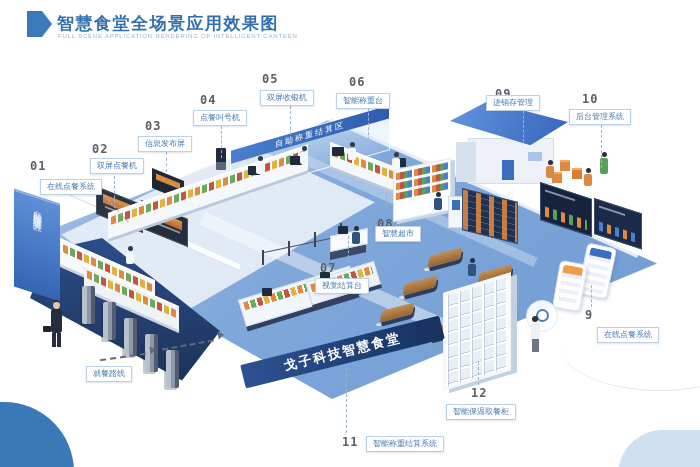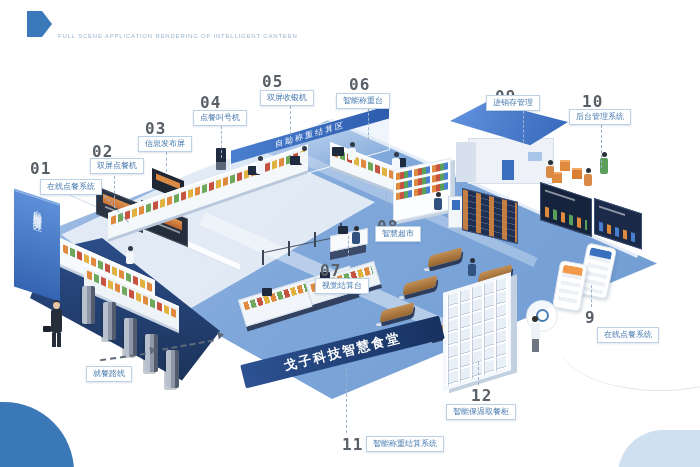--- a/index.html
+++ b/index.html
@@ -10,21 +10,21 @@
   
   .title{position:absolute;left:57px;top:12px;font-size:17px;font-weight:bold;
          color:#316fae;letter-spacing:1.5px;z-index:60}
   .subtitle{position:absolute;left:58px;top:33px;font-size:6px;color:#9db6cf;
             letter-spacing:.8px;z-index:60}
   .title-arrow{position:absolute;left:27px;top:11px;width:25px;height:26px;background:#3b79ba;
                clip-path:polygon(0 0,60% 0,100% 50%,60% 100%,0 100%);z-index:60}
 
   
   .co-num{position:absolute;font-family:"DejaVu Sans Mono",monospace;font-weight:bold;
-          font-size:16px;letter-spacing:1px;color:#5a6068;z-index:52}
+          font-size:12px;letter-spacing:1px;color:#5a6068;z-index:52}
   .co-lbl{position:absolute;background:#fff;border:1px solid #bcd1e6;color:#4679ae;
           font-size:8px;line-height:1;padding:3px 6px;white-space:nowrap;z-index:52;
           box-shadow:0 1px 2px rgba(70,100,140,.18)}
   .co-dash{position:absolute;width:0;border-left:1px dashed #9db2cb;z-index:51;
            transform-origin:top left}
 
   
   .fig{position:absolute;z-index:30}
   .fig .fh{display:block;width:5px;height:5px;border-radius:50%;margin:0 auto 1px}
   .fig .fb{display:block;width:8px;height:12px;border-radius:2px}
@@ -46,20 +46,21 @@
   .itemrow{display:block;height:7px;margin:3px 2px 0 2px;
            background:repeating-linear-gradient(90deg,#e08a3f 0 4px,#c65240 4px 8px,
              #5aa05a 8px 12px,#4a7fd0 12px 16px,#fff 16px 18px)}
 </style>
 </head>
 <body>
 
 <div class="stage">
 
   <div class="title-arrow"></div>
+  <div class="title">智慧食堂全场景应用效果图</div>
   <div class="subtitle">FULL SCENE APPLICATION RENDERING OF INTELLIGENT CANTEEN</div>
 
   <div class="abs" style="left:0;top:0;width:700px;height:467px">
 
     <div class="abs" style="left:20px;top:110px;width:650px;height:295px;z-index:1;
                 clip-path:polygon(3% 42%,48% 3%,98% 52%,48% 98%);
                 background:linear-gradient(135deg,#aac4e6 0%,#7fa7da 45%,#6f9bd2 100%)"></div>
     <div class="abs" style="left:45px;top:130px;width:330px;height:190px;z-index:2;opacity:.95;
                 clip-path:polygon(5% 55%,62% 8%,100% 38%,38% 100%);background:#e6edf6"></div>
     <div class="abs" style="left:205px;top:212px;width:300px;height:14px;z-index:3;background:rgba(255,255,255,.45);

